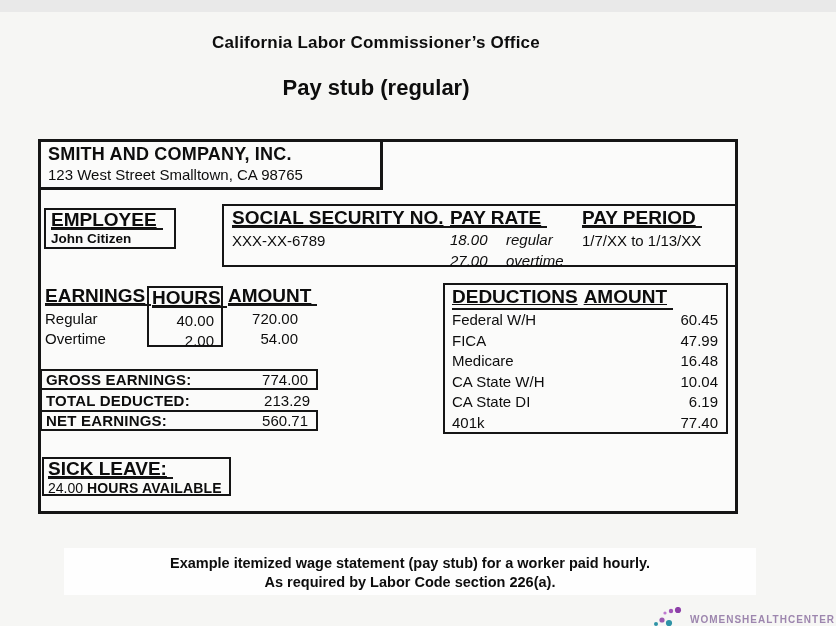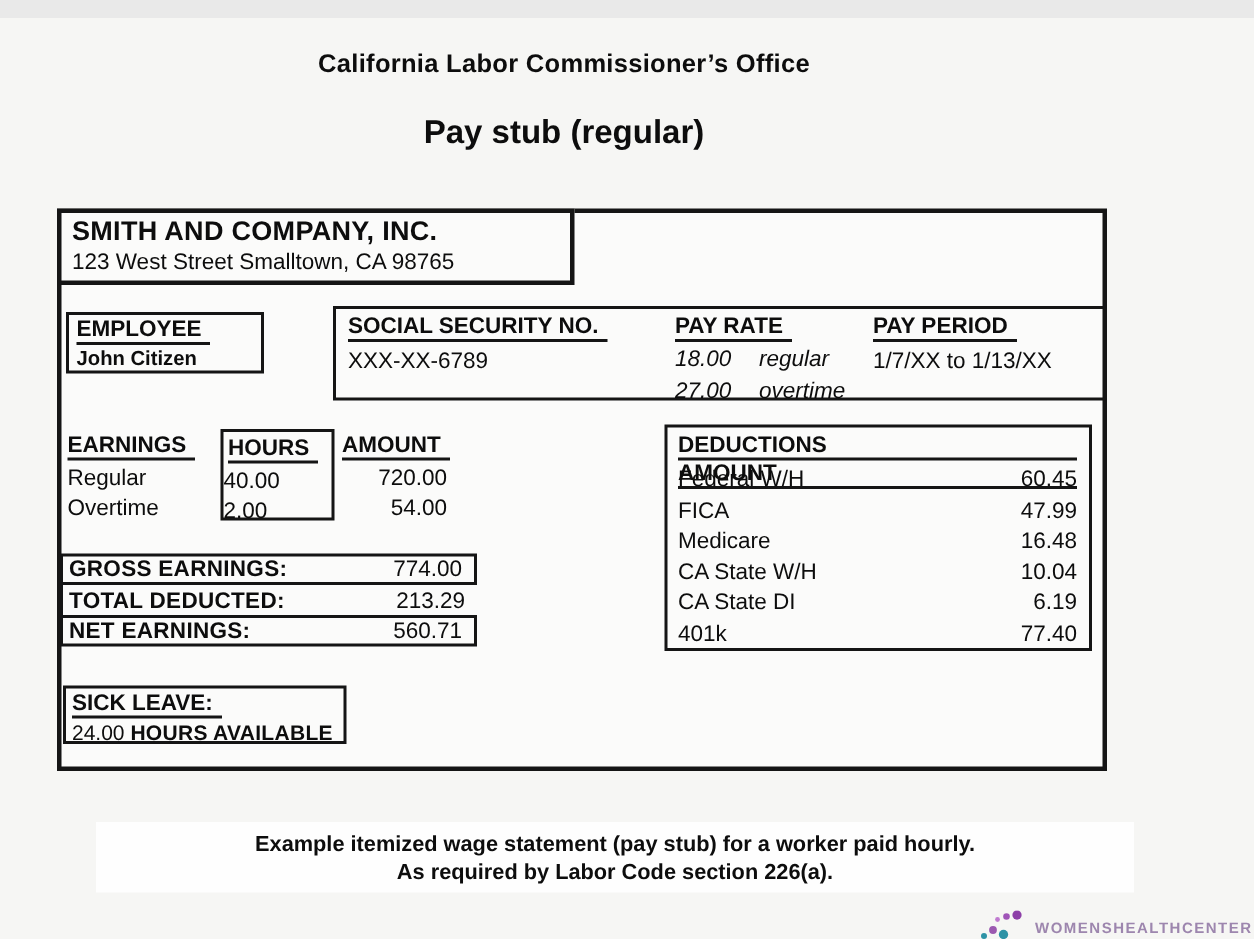--- a/index.html
+++ b/index.html
@@ -17,55 +17,55 @@
   
   .stub { position:absolute; left:38px; top:127px; width:700px; height:375px;
           border:3px solid #151515; background:#fbfbfa; }
   
   .company-box { position:absolute; left:38px; top:127px; width:345px; height:51px;
                  border:3px solid #151515; background:#fbfbfa; padding:2px 7px; }
   .company-name { font-size:18px; font-weight:bold; letter-spacing:0.2px; }
   .company-address { font-size:15px; margin-top:1px; }
   .employee-box { position:absolute; left:44px; top:196px; width:132px; height:41px;
                   border:2px solid #151515; padding:1px 5px; }
-  .ulabel { display:inline-block; font-size:15px; font-weight:bold;
-            border-bottom:2px solid #151515; padding-right:6px; line-height:17px; }
+  .ulabel { display:inline-block; font-size:19px; font-weight:bold;
+            border-bottom:2px solid #151515; padding-right:6px; line-height:17px;text-decoration:underline; }
   .emp-name { font-size:13.5px; font-weight:bold; margin-top:1px; }
   .info-box { position:absolute; left:222px; top:192px; width:516px; height:63px;
               border:2px solid #151515; }
   .info-col { position:absolute; top:3px; }
   .col-ssn { left:8px; }
   .col-rate { left:226px; }
   .col-period { left:358px; }
   .info-val { font-size:15px; margin-top:3px; line-height:19px; }
   .rate-row { display:flex; font-size:15px; margin-top:3px; line-height:18px;font-style:italic; }
   .rate-num { width:42px; }
   .rate-type { margin-left:14px; }
   
   .earn-col-label { position:absolute; left:45px; top:275px; width:100px; }
   .earn-head { height:22px; line-height:20px; }
   .earn-cell { height:20px; line-height:20px; font-size:15px; }
   .hours-box { position:absolute; left:147px; top:274px; width:76px; height:61px;
                border:2px solid #151515; padding:1px 0 0 0; }
   .hours-box .earn-head { padding-left:3px; }
-  .hours-box .earn-cell { padding-right:7px; }
+  .hours-box .earn-cell { text-align:right; padding-right:7px; }
   .earn-col-amount { position:absolute; left:228px; top:275px; width:70px; }
   .earn-col-amount .earn-cell { text-align:right; }
   
   .totals { position:absolute; left:40px; top:357px; width:278px; }
   .trow { display:flex; justify-content:space-between; align-items:center;
           height:20px; padding:0 8px 0 4px; }
   .trow.boxed { border:2px solid #151515; height:21px; }
   .trow.open { border-left:2px solid #151515; }
   .t-label { font-size:15px; font-weight:bold; letter-spacing:0.2px; }
   .t-value { font-size:15px; }
   
   .deductions-box { position:absolute; left:443px; top:271px; width:285px; height:151px;
                     border:2px solid #151515; padding:3px 8px 0 7px; }
-  .ded-head { display:flex; justify-content:flex-start; height:22px;flex-direction:column; }
+  .ded-head { display:flex; justify-content:flex-start; height:22px; }
   .ded-row { display:flex; justify-content:space-between; height:20.5px;
              font-size:15px; line-height:20px; }
   
   .sick-box { position:absolute; left:42px; top:445px; width:189px; height:39px;
               border:2px solid #151515; padding:1px 4px; }
   .sick-line2 { font-size:14px; margin-top:1px; white-space:nowrap; }
   .sick-line2 b { letter-spacing:0.2px; }
   
   .footer-band { position:absolute; left:64px; top:536px; width:692px; height:47px;
                  background:#fefefe; text-align:center; padding-top:6px; }

